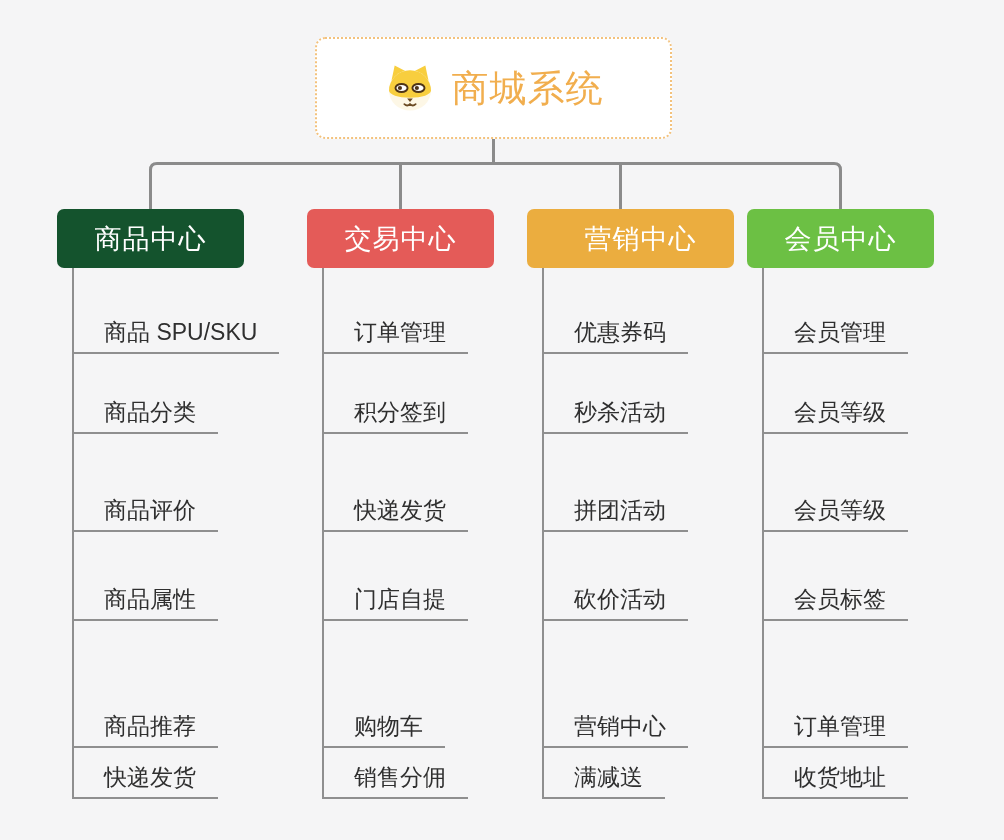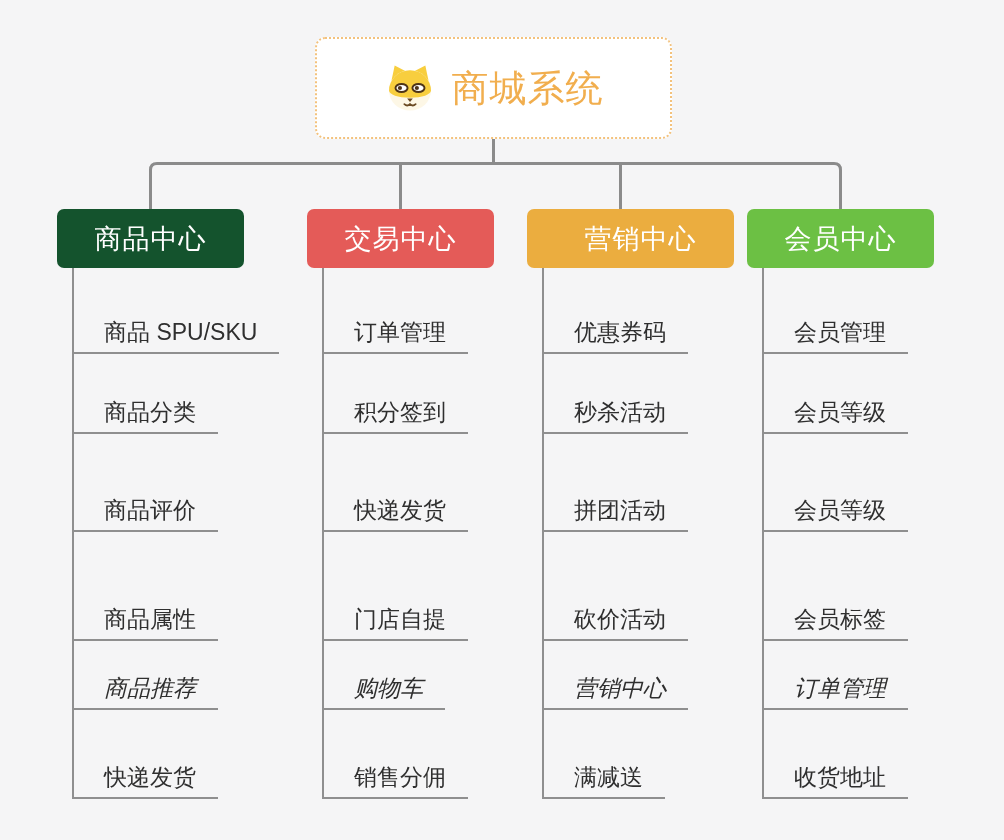--- a/index.html
+++ b/index.html
@@ -61,21 +61,21 @@
   }
   .leaf{
     position:absolute;left:0;
     white-space:nowrap;
     font-size:23px;color:#2f2f2f;
     line-height:30px;
     padding:0 22px 5px 32px;
     border-bottom:2px solid #8f8f8f;
   }
   .r0{top:317px;} .r1{top:397px;} .r2{top:495px;}
-  .r3{top:604px;} .r4{top:673px;font-style:italic;} .r5{top:762px;}
+  .r3{top:584px;} .r4{top:711px;} .r5{top:762px;}
 </style>
 </head>
 <body>
 
 <div class="canvas">
 
   <svg class="connectors" width="1004" height="840" viewBox="0 0 1004 840">
     <path d="M493.5 139 V165"></path>
     <path d="M150.5 210 V170 Q150.5 163.5 157 163.5 H834 Q840.5 163.5 840.5 170 V210"></path>
     <path d="M400.5 163.5 V210"></path>

